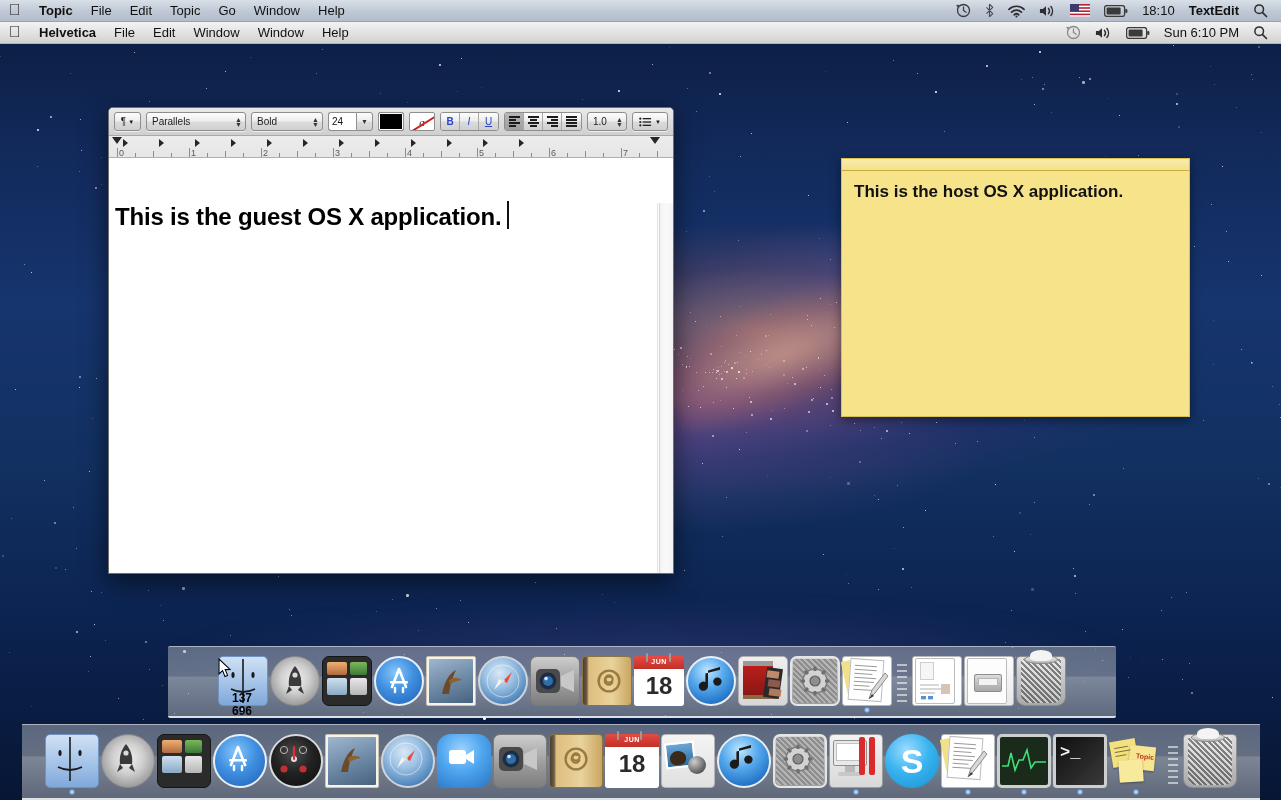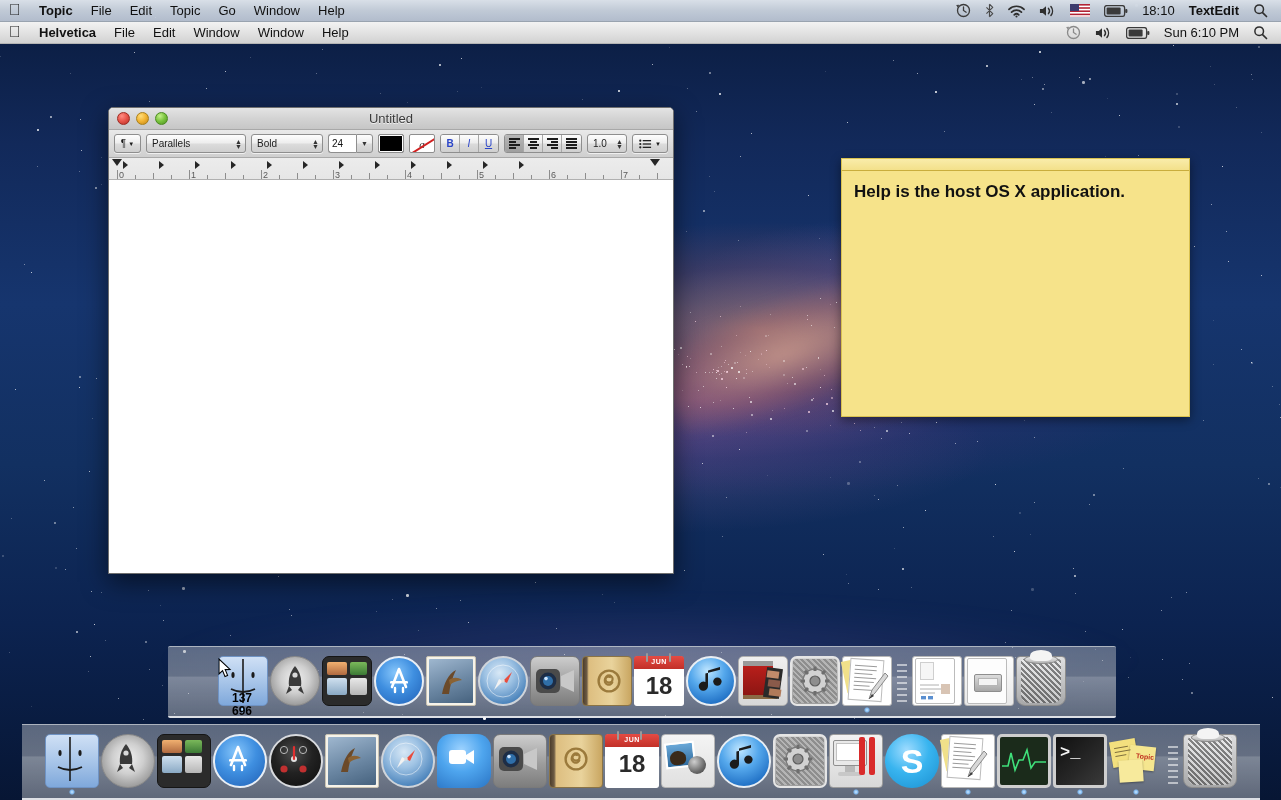--- a/index.html
+++ b/index.html
@@ -1021,28 +1021,20 @@
       <svg class="svgicon" width="15" height="15" viewBox="0 0 16 16">
           <circle cx="6.6" cy="6.6" r="4.6" fill="none" stroke="#2e2e2e" stroke-width="1.6"></circle>
           <path d="M10.2 10.2 L14.4 14.4" stroke="#2e2e2e" stroke-width="1.8" stroke-linecap="round"></path>
         </svg>
     </div>
   </div>
 </div>
 
 <div id="textedit-window">
 
-  <div id="te-titlebar">
-    <div class="lights">
-      <div class="light red"></div>
-      <div class="light yellow"></div>
-      <div class="light green"></div>
-    </div>
-    <div id="te-title">Untitled</div>
-  </div>
 
   <div id="te-toolbar">
     <div class="tb-ctl tb-para">
       <span>¶</span>
       <span style="font-size:6px;">▼</span>
     </div>
 
     <div class="tb-ctl tb-popup tb-font">
       <span>Parallels</span>
       <span class="stepper-arrows">
@@ -1178,25 +1170,31 @@
       <div class="tabmark" style="left:230px"></div>
       <div class="tabmark" style="left:266px"></div>
       <div class="tabmark" style="left:302px"></div>
       <div class="tabmark" style="left:338px"></div>
       <div class="tabmark" style="left:374px"></div>
       <div class="tabmark" style="left:410px"></div>
       <div class="indent-top" style="left:3px"></div>
       <div class="indent-top" style="left:541px"></div>
     </div>
 
+  <div id="te-docarea">
+    <div id="te-pagedivider"></div>
+    <div id="te-text">This is the guest OS X application.</div>
+    <div id="te-caret"></div>
+    <div id="te-scroll"></div>
+  </div>
 </div>
 
 <div id="sticky-note">
   <div id="sticky-title"></div>
-  <div id="sticky-body">Help is the host OS X application.</div>
+  <div id="sticky-body">This is the host OS X application.</div>
 </div>
 
 <div class="dock-wrap" id="dock-guest">
   <div class="dock-shelf"></div>
   <div class="dock-icons" id="dock-guest-icons">
       <div class="dockicon" title="Finder">
         <div class="ic ic-finder"></div>
         <svg class="mini" style="left:0;top:0" width="50" height="50" viewBox="0 0 50 50">
           <path d="M25 3 V47" stroke="#1b1b1b" stroke-width="1.6"></path>
           <ellipse cx="15" cy="19" rx="1.6" ry="3" fill="#1b1b1b"></ellipse>

